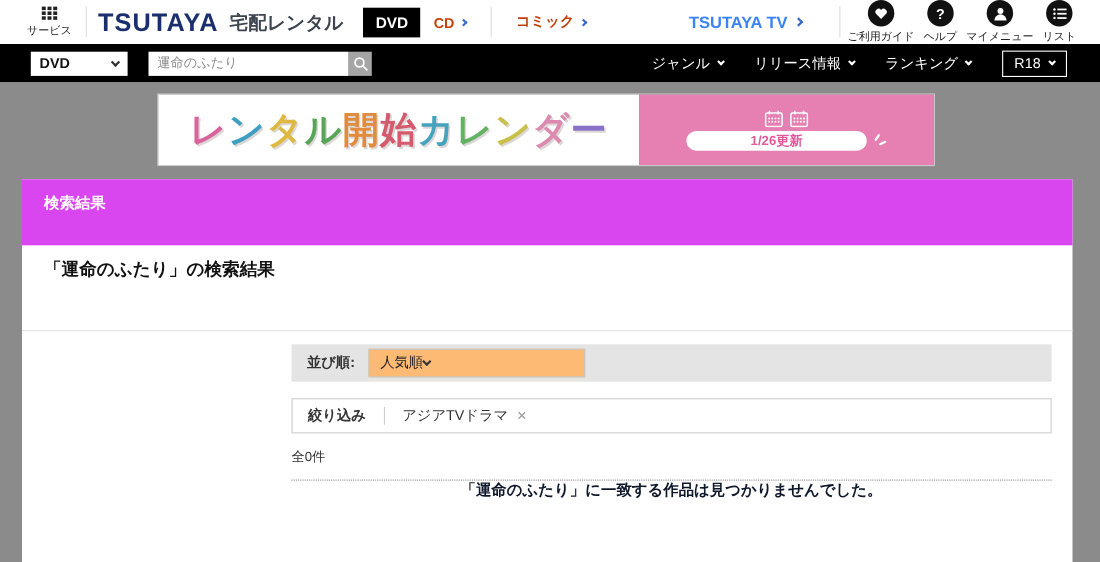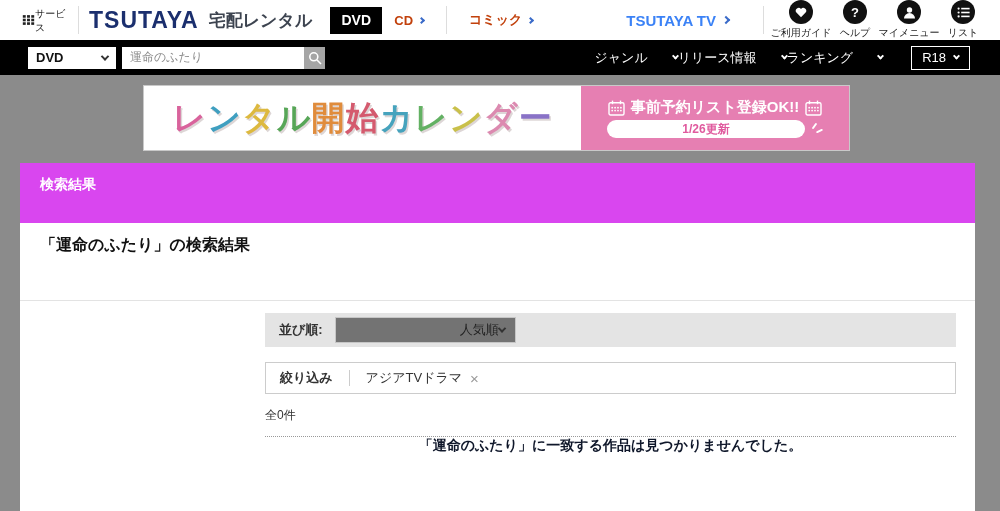--- a/index.html
+++ b/index.html
@@ -1,21 +1,21 @@
 <!DOCTYPE html>
 <html><head>
 <meta charset="utf-8">
 <style>
   * { margin:0; padding:0; box-sizing:border-box; }
   html,body { width:1000px; height:511px; overflow:hidden; }
   body { font-family:"Liberation Sans","DejaVu Sans",sans-serif; background:#fff; }
 
   
   .header { height:40px; background:#fff; display:flex; align-items:center; padding-left:22px; position:relative; }
-  .svc { width:46px; display:flex; flex-direction:row; align-items:center; cursor:pointer; }
+  .svc { width:46px; display:flex; flex-direction:column; align-items:center; cursor:pointer; }
   .svc-label { font-size:10px; color:#222; margin-top:2px; }
   .vdiv { width:1px; height:28px; background:#ddd; margin:0 10px; }
   .logo { font-size:23px; font-weight:bold; color:#1b2f6e; letter-spacing:1px; }
   .logo-suffix { font-size:17px; color:#3d4450; margin-left:10px; font-weight:600; }
   .tab-dvd { margin-left:18px; background:#000; color:#fff; font-weight:bold; font-size:14px; width:52px; height:27px; line-height:27px; text-align:center; cursor:pointer; }
   .hlink { margin:0 12px; font-weight:bold; font-size:13px; color:#c2410c; display:flex; align-items:center; gap:6px; cursor:pointer; }
   .spacer { flex:1; }
   .tsutaya-tv { font-weight:bold; font-size:15px; color:#3b82f6; display:flex; align-items:center; gap:7px; margin-right:24px; cursor:pointer; }
   .util { display:flex; align-items:flex-start; padding-right:10px; }
   .util-item { width:54px; display:flex; flex-direction:column; align-items:center; cursor:pointer; }
@@ -26,51 +26,51 @@
   .chev { display:inline-block; width:6px; height:6px; border-right:2px solid #333; border-bottom:2px solid #333; }
   .chev.down  { transform:rotate(45deg) translate(-1px,-1px); }
   .chev.right { transform:rotate(-45deg); }
   .chev.blue  { border-color:#3a6bc9; }
   .chev.white { border-color:#fff; }
   .chev.small { width:5px; height:5px; }
 
   
   .navbar { height:35px; background:#000; display:flex; align-items:center; padding:0 30px 0 28px; }
   .cat-select { width:88px; height:22px; background:#fff; font-size:13px; font-weight:bold; color:#111; display:flex; align-items:center; justify-content:space-between; padding:0 8px; cursor:pointer; }
-  .search-input { width:182px; height:22px; border:0; margin-left:6px; padding:0 8px; font-size:12px; color:#8a8a8a; font-family:inherit; outline:none; }
+  .search-input { width:182px; height:22px; border:0; margin-left:19px; padding:0 8px; font-size:12px; color:#8a8a8a; font-family:inherit; outline:none; }
   .search-btn { width:21px; height:22px; background:#a5a5a5; border:0; display:flex; align-items:center; justify-content:center; cursor:pointer; }
-  .nav-link { color:#fff; font-size:13px; display:flex; align-items:center; gap:25px; cursor:pointer; }
+  .nav-link { color:#fff; font-size:13px; display:flex; align-items:center; gap:7px; margin-left:28px; cursor:pointer; }
   .r18-box { margin-left:28px; border:1px solid #fff; color:#fff; font-size:13px; height:24px; padding:0 10px; display:flex; align-items:center; gap:8px; cursor:pointer; }
 
   
   .page { position:relative; height:436px; background:#8b8b8b; overflow:hidden; }
 
   
   .banner { position:absolute; left:143px; top:10px; width:707px; height:66px; display:flex; border:1px solid #c9c9c9; cursor:pointer; }
   .banner-left { width:437px; background:#fff; display:flex; align-items:center; justify-content:center; }
   .banner-char { font-size:33px; font-weight:bold; letter-spacing:1px; text-shadow:1.5px 1.5px 0 rgba(120,90,90,.25); }
   .banner-right { flex:1; background:#e67fb2; display:flex; flex-direction:column; align-items:center; justify-content:center; gap:3px; padding:4px 8px; }
   .promo-row { display:flex; align-items:center; gap:6px; color:#fff; font-size:15px; font-weight:bold; white-space:nowrap; }
   .pill-row { display:flex; align-items:center; gap:6px; }
-  .pill { width:198px; height:18px; background:#fff; border-radius:10px; color:#e05a9e; font-size:12px; font-weight:bold; text-align:center; line-height:18px; }
+  .pill { width:164px; height:18px; background:#fff; border-radius:10px; color:#e05a9e; font-size:12px; font-weight:bold; text-align:center; line-height:18px; }
   .sparkle { position:relative; width:12px; height:12px; }
   .sparkle i { position:absolute; display:block; width:7px; height:2px; background:#fff; border-radius:1px; }
   .sparkle i:nth-child(1) { top:2px; left:0; transform:rotate(-55deg); }
   .sparkle i:nth-child(2) { top:7px; left:5px; transform:rotate(-25deg); }
 
   
   .card { position:absolute; left:20px; top:88px; width:955px; height:348px; background:#fff; }
   .card-head { height:60px; background:#d946ef; color:#fff; font-size:14px; font-weight:bold; padding:13px 0 0 20px; }
   .page-title { position:absolute; top:72px; left:20px; font-size:16px; font-weight:bold; color:#111; }
   .title-rule { position:absolute; top:137px; left:0; right:0; height:1px; background:#e3e3e3; }
   .content { position:absolute; top:150px; left:245px; width:691px; }
 
   .sort-bar { height:34px; background:#e4e4e4; display:flex; align-items:center; padding-left:14px; }
   .sort-label { font-size:13px; font-weight:bold; color:#333; }
-  .sort-select { margin-left:12px; width:181px; height:26px; background:#737373; border:1px solid #c6c6c6; display:flex; align-items:center; justify-content:flex-end; padding:0 10px; font-size:13px; color:#222; cursor:pointer; }
+  .sort-select { margin-left:12px; width:197px; height:26px; background:#fdba74; border:1px solid #c6c6c6; display:flex; align-items:center; justify-content:flex-start; padding:0 10px; font-size:13px; color:#222; cursor:pointer; }
 
   .filter-box { margin-top:15px; height:32px; border:1px solid #ccc; background:#fff; display:flex; align-items:center; padding-left:14px; }
   .filter-label { font-size:13px; font-weight:bold; color:#333; }
   .fdiv { width:1px; height:16px; background:#ccc; margin:0 16px; }
   .filter-tag { font-size:13px; color:#333; }
   .tag-close { margin-left:8px; color:#9a9a9a; font-size:15px; cursor:pointer; line-height:1; }
 
   .count { margin-top:13px; font-size:12px; color:#333; }
   .dotted-rule { margin-top:12px; border-top:1px dotted #999; height:0; }
   .empty-message { text-align:center; color:#0f172a; font-size:14px; font-weight:bold; }
@@ -205,21 +205,20 @@
           <line x1="12.5" y1="0.6" x2="12.5" y2="4.2" stroke="#fff" stroke-width="1.4"></line>
           <circle cx="4.2" cy="7.7" r="0.9" fill="#fff"></circle>
             <circle cx="7.1" cy="7.7" r="0.9" fill="#fff"></circle>
             <circle cx="10" cy="7.7" r="0.9" fill="#fff"></circle>
             <circle cx="12.9" cy="7.7" r="0.9" fill="#fff"></circle>
           <circle cx="4.2" cy="10.6" r="0.9" fill="#fff"></circle>
             <circle cx="7.1" cy="10.6" r="0.9" fill="#fff"></circle>
             <circle cx="10" cy="10.6" r="0.9" fill="#fff"></circle>
             <circle cx="12.9" cy="10.6" r="0.9" fill="#fff"></circle>
         </svg>
-        <span>事前予約リスト登録OK!!</span>
         <svg width="17" height="16" viewBox="0 0 17 16">
           <rect x="1" y="2.8" width="15" height="12.2" rx="1.5" fill="none" stroke="#fff" stroke-width="1.4"></rect>
           <line x1="4.5" y1="0.6" x2="4.5" y2="4.2" stroke="#fff" stroke-width="1.4"></line>
           <line x1="12.5" y1="0.6" x2="12.5" y2="4.2" stroke="#fff" stroke-width="1.4"></line>
           <circle cx="4.2" cy="7.7" r="0.9" fill="#fff"></circle>
             <circle cx="7.1" cy="7.7" r="0.9" fill="#fff"></circle>
             <circle cx="10" cy="7.7" r="0.9" fill="#fff"></circle>
             <circle cx="12.9" cy="7.7" r="0.9" fill="#fff"></circle>
           <circle cx="4.2" cy="10.6" r="0.9" fill="#fff"></circle>
             <circle cx="7.1" cy="10.6" r="0.9" fill="#fff"></circle>

